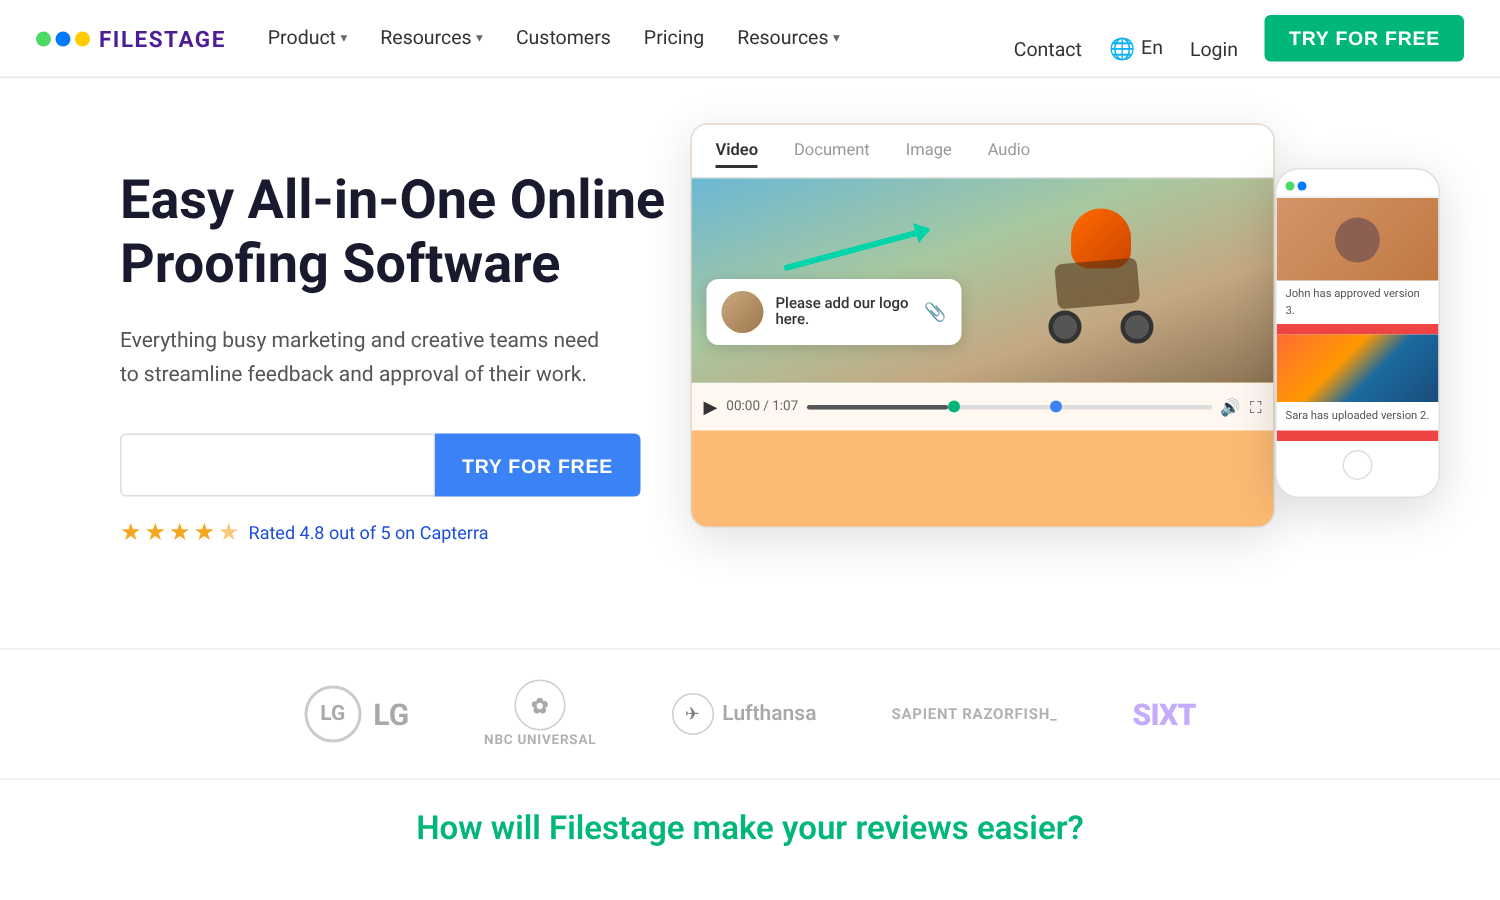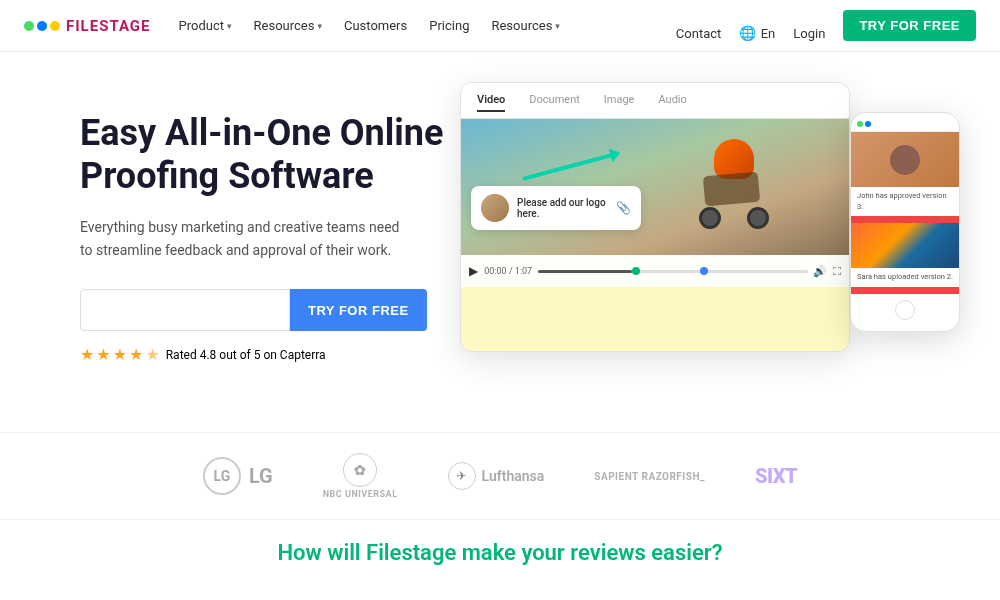--- a/index.html
+++ b/index.html
@@ -10,21 +10,21 @@
       display: flex; align-items: center; height: 52px;
       padding: 0 24px; border-bottom: 1px solid #e8e8e8;
       position: relative; z-index: 10; background: #fff;
     }
     .nav-logo { display: flex; align-items: center; gap: 6px; margin-right: 28px; }
     .logo-dots { display: flex; gap: 3px; }
     .dot { width: 10px; height: 10px; border-radius: 50%; }
     .dot-green { background: #4cd964; }
     .dot-blue { background: #007aff; }
     .dot-yellow { background: #ffcc00; }
-    .logo-text { font-weight: 700; font-size: 15px; letter-spacing: 1px; color: #be185d; }
+    .logo-text { font-weight: 700; font-size: 15px; letter-spacing: 1px; color: #4c1d95; }
     .nav-links { display: flex; align-items: center; gap: 22px; flex: 1; }
     .nav-link { font-size: 13px; color: #333; text-decoration: none; display: flex; align-items: center; gap: 3px; cursor: pointer; }
     .chevron { font-size: 9px; color: #666; }
     .nav-right { display: flex; align-items: flex-end; gap: 18px; }
     .nav-contact { font-size: 13px; color: #333; cursor: pointer; }
     .nav-lang { display: flex; align-items: center; gap: 4px; font-size: 13px; color: #333; cursor: pointer; }
     .globe-icon { font-size: 14px; }
     .nav-login { font-size: 13px; color: #333; cursor: pointer; }
     .btn-try-nav {
       background: #00b67a; color: #fff; border: none; padding: 8px 16px;
@@ -49,28 +49,28 @@
     .btn-try-hero {
       background: #3b82f6; color: #fff; border: none; padding: 0 18px;
       height: 42px; border-radius: 0 4px 4px 0; font-size: 13px;
       font-weight: 600; cursor: pointer; text-transform: uppercase;
       letter-spacing: 0.5px; white-space: nowrap;
     }
     .stars-row { display: flex; align-items: center; gap: 6px; }
     .stars { display: flex; gap: 2px; }
     .star { color: #f5a623; font-size: 16px; }
     .star-half { color: #f5a623; font-size: 16px; opacity: 0.6; }
-    .rating-text { font-size: 12px; color: #000000; }
+    .rating-text { font-size: 12px; color: #1d4ed8; }
 
     
     .hero-right {
       flex: 1; position: relative; margin-left: -20px; margin-top: -10px;
     }
     .device-laptop {
-      width: 390px; height: 270px; background: #fef9c3;
+      width: 390px; height: 270px; background: #fdba74;
       border-radius: 12px; position: relative; box-shadow: 0 8px 32px rgba(0,0,0,0.12);
       overflow: hidden; border: 1px solid #e0e0e0;
     }
     .device-tabs {
       display: flex; gap: 24px; padding: 10px 16px 6px;
       border-bottom: 1px solid #e0e0e0; background: #fff;
     }
     .device-tab { font-size: 11px; color: #999; cursor: pointer; padding-bottom: 4px; }
     .device-tab.active { color: #333; font-weight: 600; border-bottom: 2px solid #333; }
     .device-video-area {

